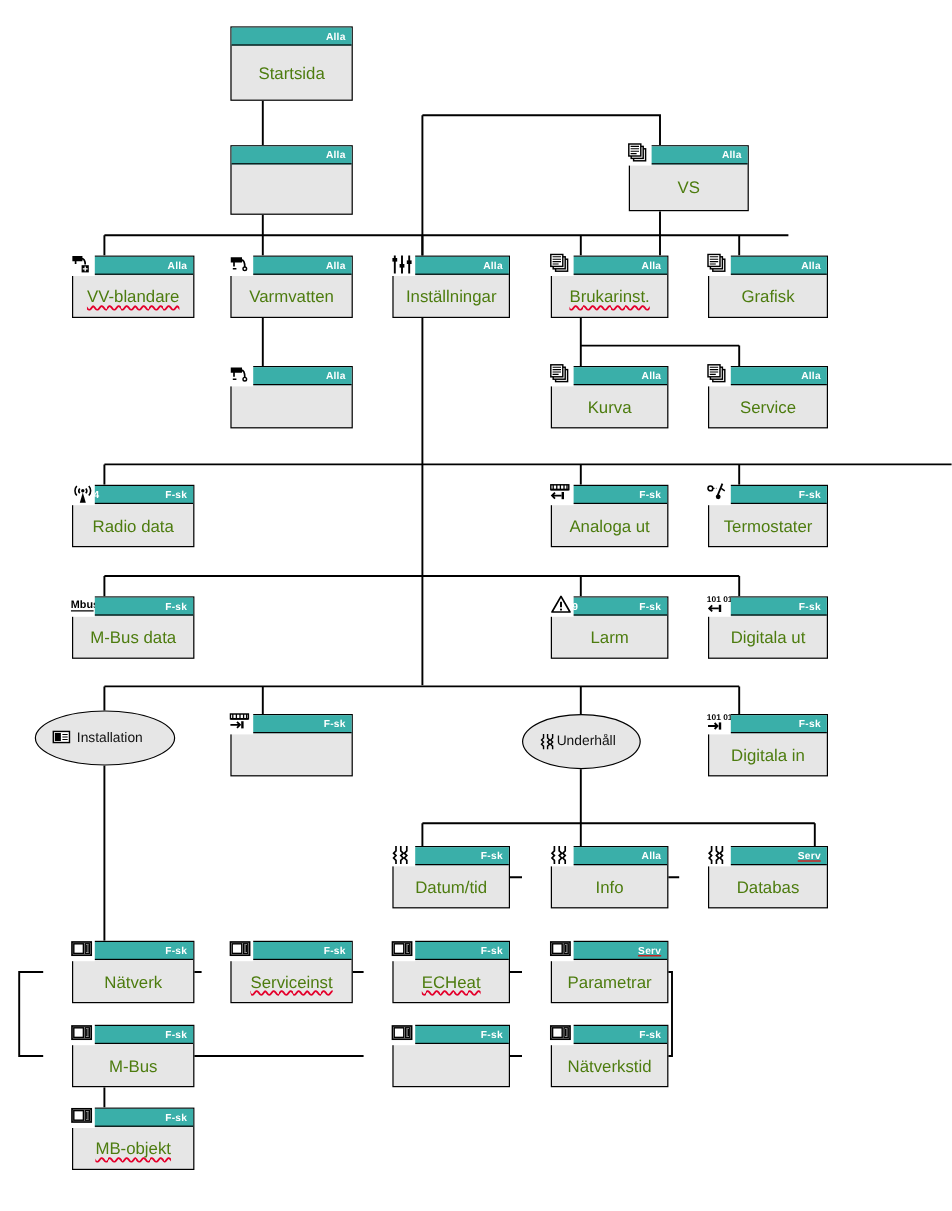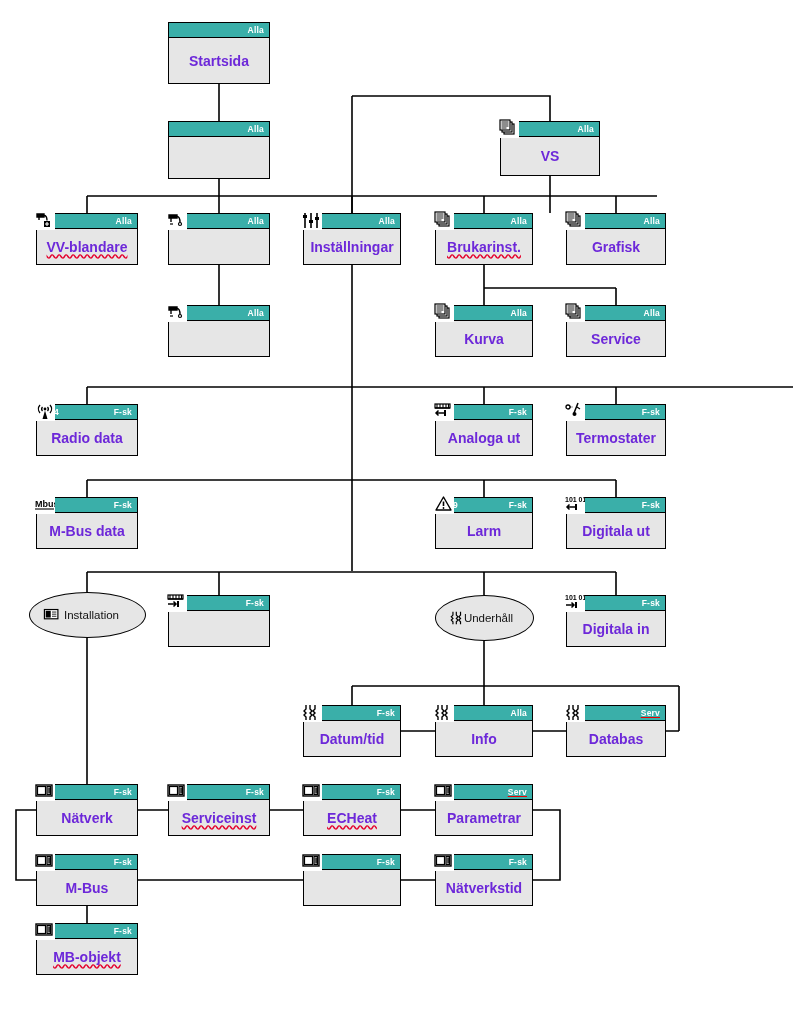--- a/index.html
+++ b/index.html
@@ -11,20 +11,21 @@
   svg#edges{position:absolute;left:0;top:0;width:793px;height:1009px;}
   svg#edges line, svg#edges polyline, svg#edges path{stroke:#000;stroke-width:1.6px;fill:none;}
 
   
   .node{
     position:absolute;
     box-sizing:border-box;
     border:1.6px solid #000;
     background:#e6e6e6;
     z-index:5;
+    margin-left:24px;
   }
   .node .hdr{
     height:15px;
     background:#3aafa9;
     box-sizing:border-box;
     border-bottom:1.6px solid #000;
     position:relative;
     display:flex;align-items:center;
   }
   .node .hdr .rng{
@@ -34,21 +35,21 @@
   }
   .node .hdr .acc{
     position:absolute;right:5px;top:1px;
     color:#ffffff;font-size:8.5px;font-weight:bold;
     letter-spacing:.2px;line-height:12px;
   }
   .node .hdr .acc.sq{ text-decoration:underline; text-decoration-color:#e00;padding-left:34px; }
   .node .body{
     height:calc(100% - 15px);
     display:flex;align-items:center;justify-content:center;
-    font-size:14px;font-weight:bold;color:#6d28d9;
+    font-size:14px;font-weight:normal;color:#4d7c0f;
     text-align:center;padding:0 3px;box-sizing:border-box;
   }
   .node .body.sq{
     text-decoration:underline wavy #e4002b;
     text-decoration-skip-ink:none;
     text-underline-offset:2px;
   }
 
   
   .ic{
@@ -165,20 +166,21 @@
                 <path d="M10 5.5c3 0 3 4 3 6"></path>
                 <path d="M4 7v4"></path>
               </g>
               <circle cx="13" cy="13" r="1.5" fill="none" stroke="#000" stroke-width="1.2"></circle>
               <path d="M3 13h3" stroke="#000" stroke-width="1.2"></path>
             </svg>
           </span>
           <span class="rng"></span>
           <span class="acc">Alla</span>
         </div>
+        <div class="body">Varmvatten</div>
       </div>
       <div class="node" style="left: 303px; top: 213px; width: 98px; height: 52px;">
         <div class="hdr">
           <span class="ic">
             <svg viewBox="0 0 20 19" xmlns="http://www.w3.org/2000/svg">
               <g stroke="#000" stroke-width="1.6">
                 <path d="M3 2v15M9 2v15M15 2v15"></path>
               </g>
               <g fill="#000">
                 <rect x="1" y="4" width="4" height="3"></rect>

